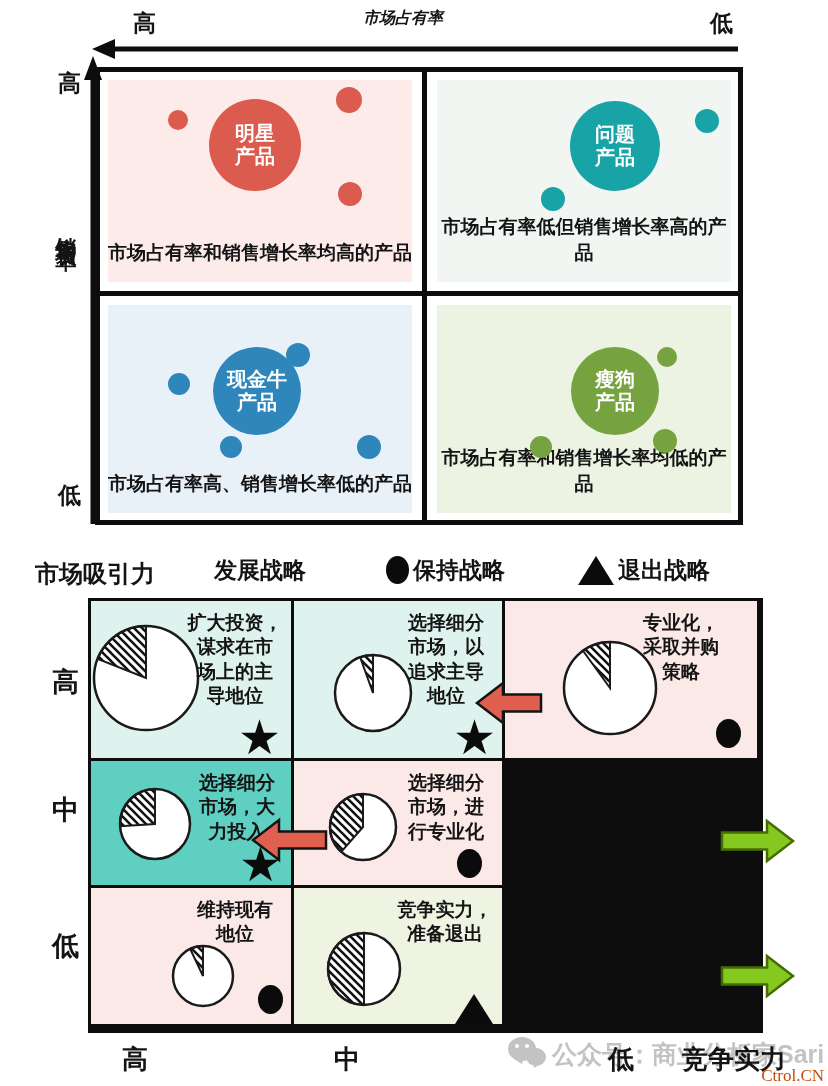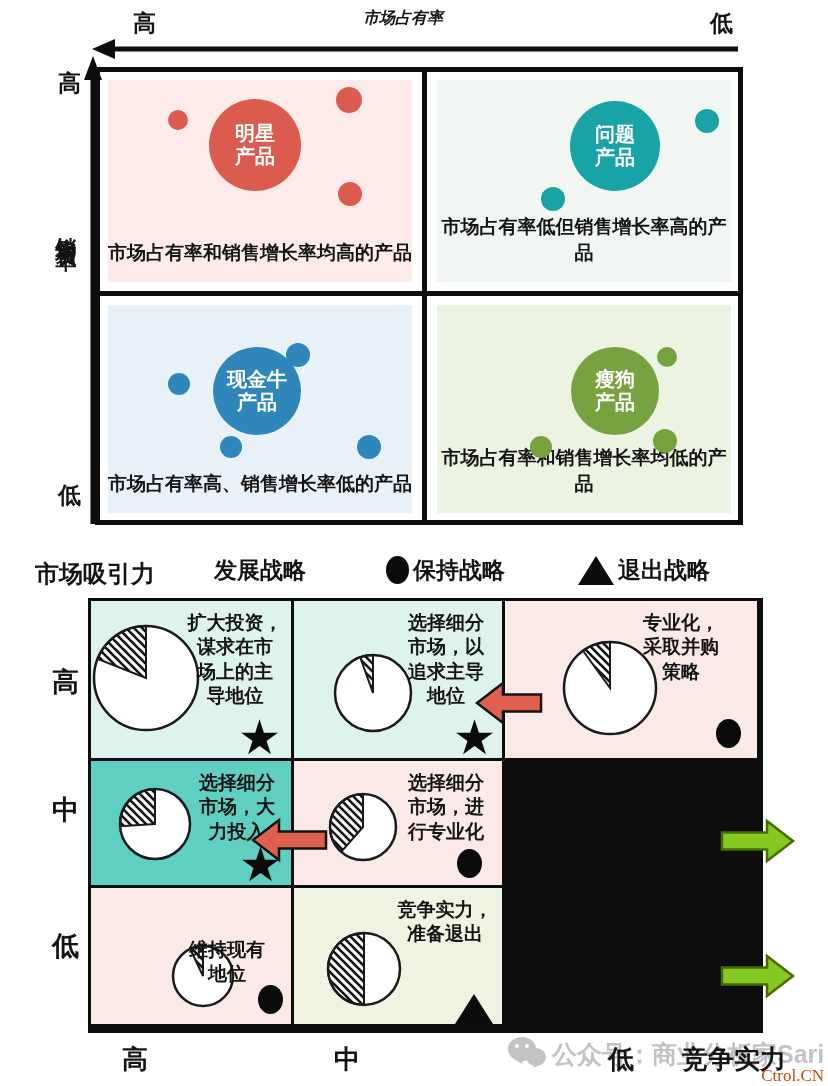--- a/index.html
+++ b/index.html
@@ -172,21 +172,21 @@
         <div class="cell-text" style="right: 6px; width: 100px;">选择细分
 市场，进
 行专业化</div>
         <div class="marker-circle" style="right: 20px; bottom: 7px;"></div>
       </div>
       <div class="ge-cell" style="left: 0px; top: 287px; width: 200px; height: 136px; background: rgb(251, 233, 232); border-right: 3px solid rgb(13, 13, 13); border-bottom: 0px solid rgb(13, 13, 13);">
         <svg class="pie-svg" width="200" height="136">
           <circle cx="112" cy="88" r="30" fill="#ffffff" stroke="#1a1a1a" stroke-width="2.5"></circle>
           <path d="M 112 88 L 112.0 58.0 A 30 30 0 0 0 99.2 60.9 Z" fill="url(#hatch)" stroke="#1a1a1a" stroke-width="2"></path>
         </svg>
-        <div class="cell-text" style="right: 14px; width: 100px; margin-top: 40px;">维持现有
+        <div class="cell-text" style="right: 6px; width: 100px;">维持现有
 地位</div>
         <div class="marker-circle" style="right: 8px; bottom: 10px;"></div>
       </div>
       <div class="ge-cell" style="left: 203px; top: 287px; width: 208px; height: 136px; background: rgb(238, 244, 225); border-right: 3px solid rgb(13, 13, 13); border-bottom: 0px solid rgb(13, 13, 13);">
         <svg class="pie-svg" width="208" height="136">
           <circle cx="70" cy="81" r="36" fill="#ffffff" stroke="#1a1a1a" stroke-width="2.5"></circle>
           <path d="M 70 81 L 70.0 45.0 A 36 36 0 0 0 70.0 117.0 Z" fill="url(#hatch)" stroke="#1a1a1a" stroke-width="2"></path>
         </svg>
         <div class="cell-text" style="right: 2px; width: 110px;">竞争实力，
 准备退出</div>

